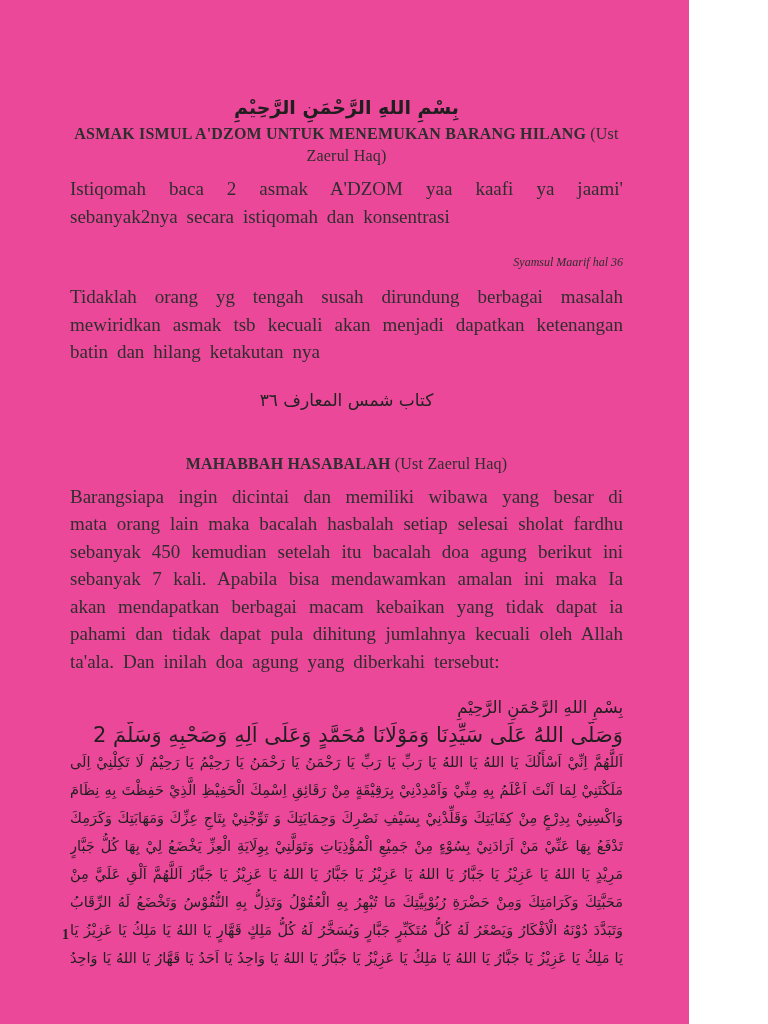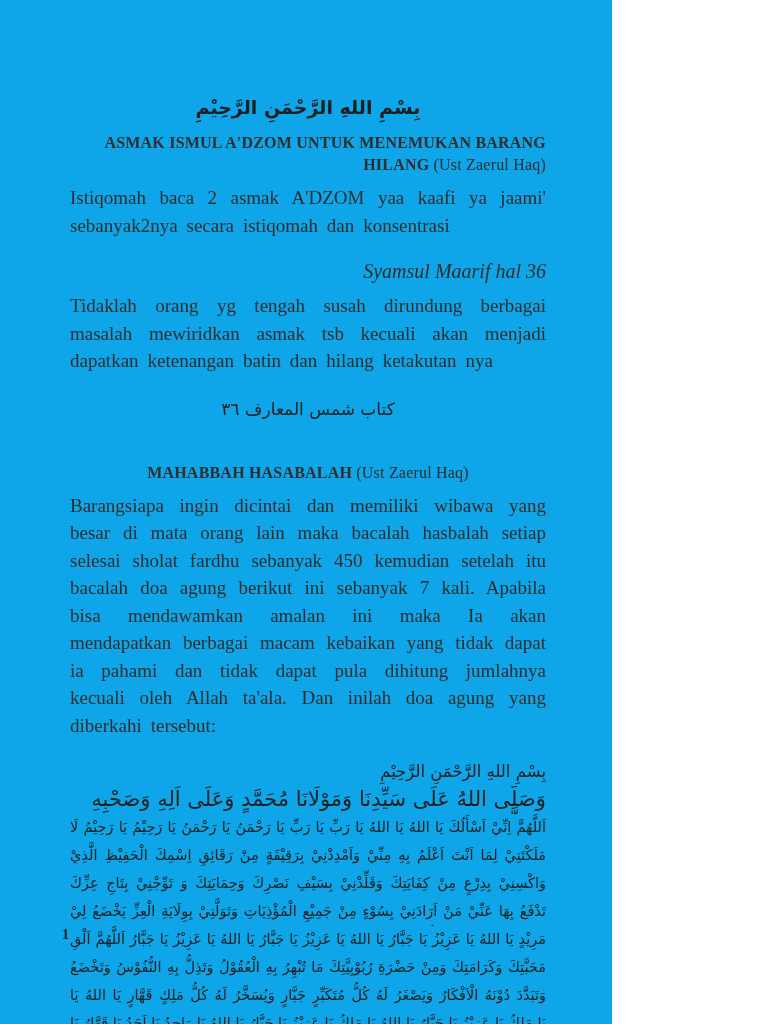--- a/index.html
+++ b/index.html
@@ -1,19 +1,19 @@
 <!DOCTYPE html>
 <html lang="id"><head>
 <meta charset="utf-8">
 <style>
   html,body{margin:0;padding:0;background:#ffffff;}
   .page{
     position:relative;
-    width:612px;height:1024px;
-    background:#0ea5e9;
+    width:689px;height:1024px;
+    background:#ec4899;
     overflow:hidden;
     font-family:"Liberation Serif","DejaVu Serif",serif;
     color:#2e2e2e;
   }
   .content{
     position:absolute;
     left:70px;right:66px;top:0;
   }
   .basmala-top{
     margin-top:92px;
@@ -25,35 +25,35 @@
     line-height:30px;
     color:#1f1f1f;
   }
   .section-title{
     text-align:center;
     font-size:16px;
     line-height:22px;
     letter-spacing:0.2px;
   }
   .section-title .bold{font-weight:bold;}
-  .t1{margin-top:10px;text-align:right;}
+  .t1{margin-top:1px;}
   .t2{margin-top:40px;}
   .t3{margin-top:38px;}
   .para{
     margin-top:8px;
     font-size:19px;
     line-height:27.5px;
     text-align:justify;
     word-spacing:0.22em;
   }
   .source-latin{
     margin-top:2px;
     text-align:right;
     font-style:italic;
-    font-size:20px;
+    font-size:12px;
     line-height:26px;
   }
   .source-arabic{
     margin-top:2px;
     direction:rtl;
     text-align:center;
     font-family:"DejaVu Sans",sans-serif;
     font-size:17px;
     line-height:30px;
     color:#222222;

